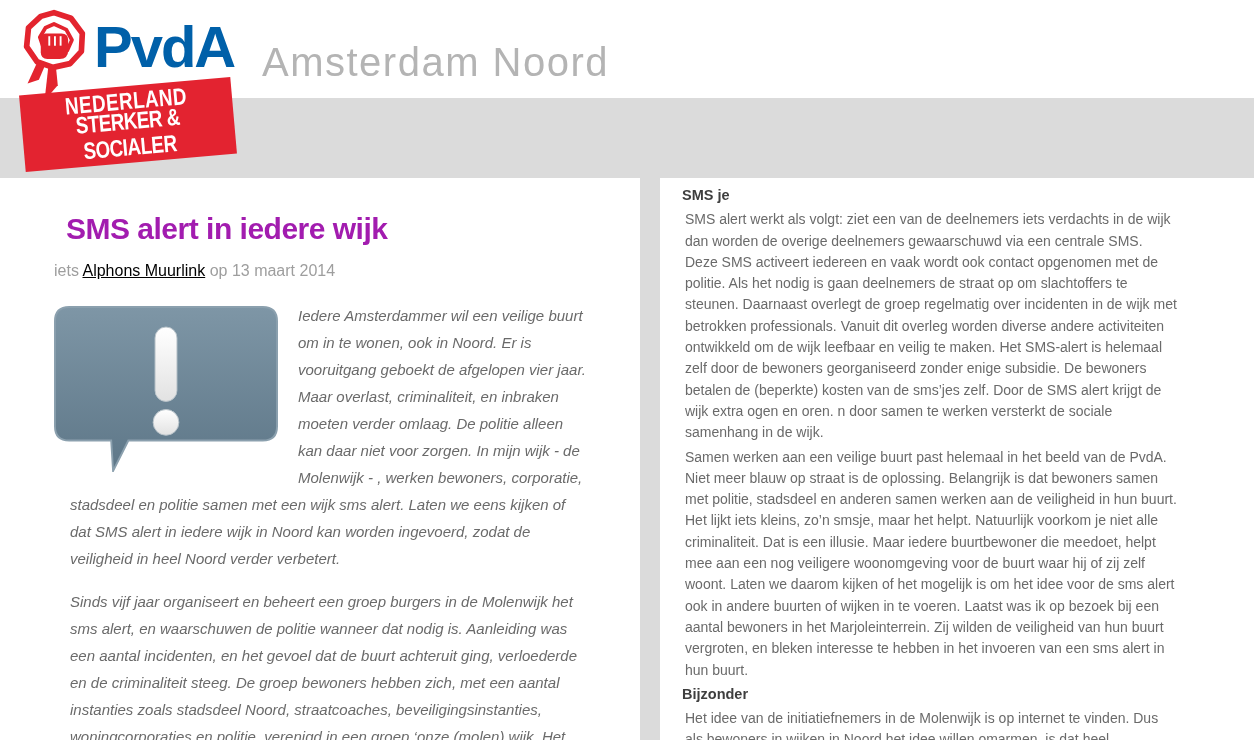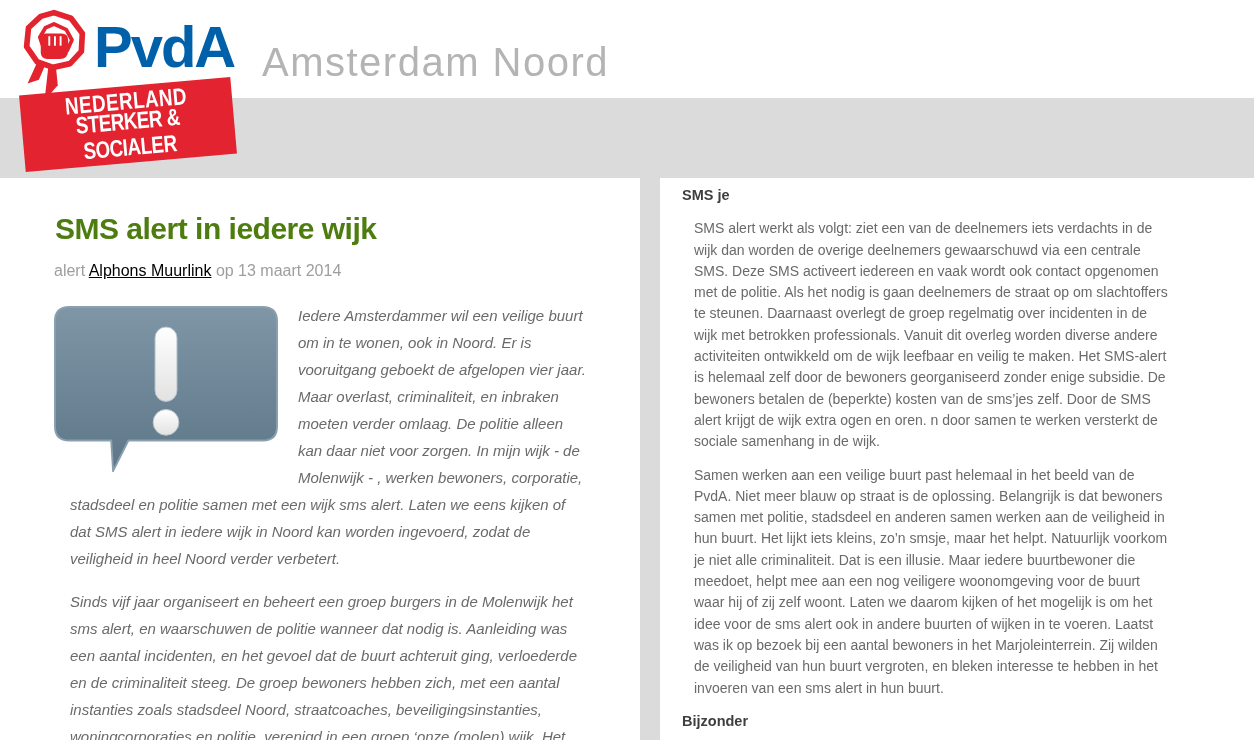--- a/index.html
+++ b/index.html
@@ -35,29 +35,29 @@
   .col-left {
     width:640px; height:562px; background:#ffffff; overflow:hidden;
     padding:34px 36px 0 54px;
   }
   .col-right {
     margin-left:20px; flex:1; height:730px; background:#ffffff; overflow:hidden;
     padding:7px 72px 0 22px;
     font-size:14px; line-height:21.3px; color:#6a6a6a;
   }
   h1 {
-    margin:0 1px 16px; font-size:30px; font-weight:bold; color:#4d7c0f; letter-spacing:-0.5px;
+    margin:0 12px 16px; font-size:30px; font-weight:bold; color:#a21caf; letter-spacing:-0.5px;
   }
   .byline { font-size:16px; color:#9e9e9e; margin:0 0 22px; }
   .author { color:#000000; text-decoration:underline; cursor:pointer; }
   .article-body { font-size:15px; line-height:27px; color:#6a6a6a; }
   .article-body p { margin:16px;font-style:italic; }
   .bubble { float:left; width:224px; height:166px; margin:4px 20px 4px 0; }
   .col-right h3 { margin:0; font-size:14.5px; font-weight:bold; color:#3e3e3e; line-height:21.3px; }
-  .col-right p { margin:12px; }
+  .col-right p { margin:3px; }
 </style>
 </head>
 <body>
 
 <header>
   <div class="logo">
     <svg class="rose" width="68" height="100" viewBox="0 0 72 104">
       <g stroke="#e3242e" fill="none" stroke-linejoin="round">
         <path stroke-width="6" d="M36 5 L54 11 L66 27 L65 46 L53 59 L35 63 L18 57 L7 41 L9 21 L22 9 Z"></path>
         <path stroke-width="4" d="M36 17 L49 23 L55 34 L50 45 L36 49 L25 43 L21 31 L27 21 Z"></path>
@@ -77,21 +77,21 @@
   <div class="banner">
     <span class="l1">NEDERLAND</span>
     <span class="l2">STERKER &amp; SOCIALER</span>
   </div>
 </header>
 
 <main>
   <article class="col-left">
     <h1>SMS alert in iedere wijk</h1>
     <div class="byline">
-      <span>alert</span>
+      <span>iets</span>
       <a href="#" class="author">Alphons Muurlink</a>
       <span>op 13 maart 2014</span>
     </div>
     <div class="article-body">
       <svg class="bubble" viewBox="0 0 235 174">
         <defs>
           <linearGradient id="bg" x1="0" y1="0" x2="0" y2="1">
             <stop offset="0" stop-color="#7e96a6"></stop>
             <stop offset="1" stop-color="#5e7788"></stop>
           </linearGradient>

